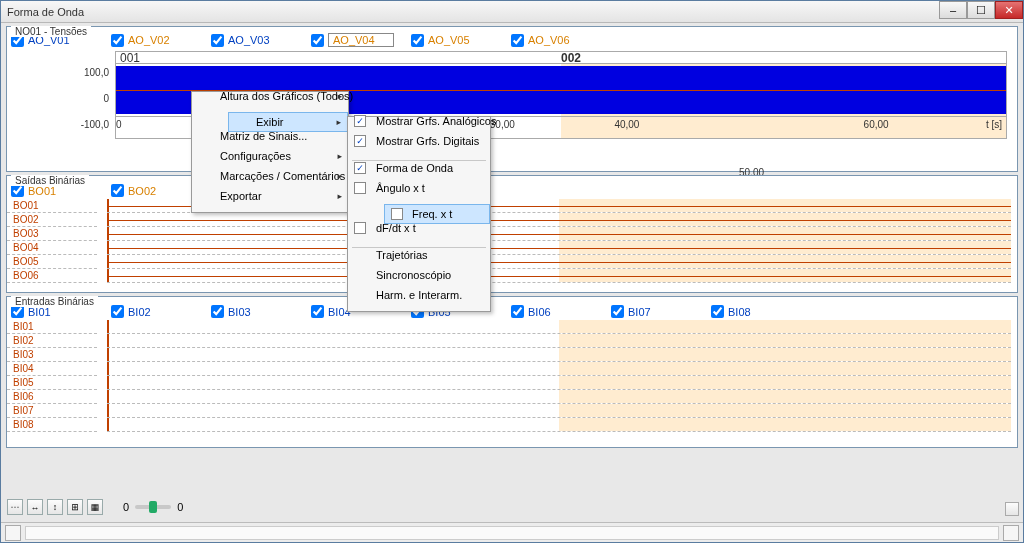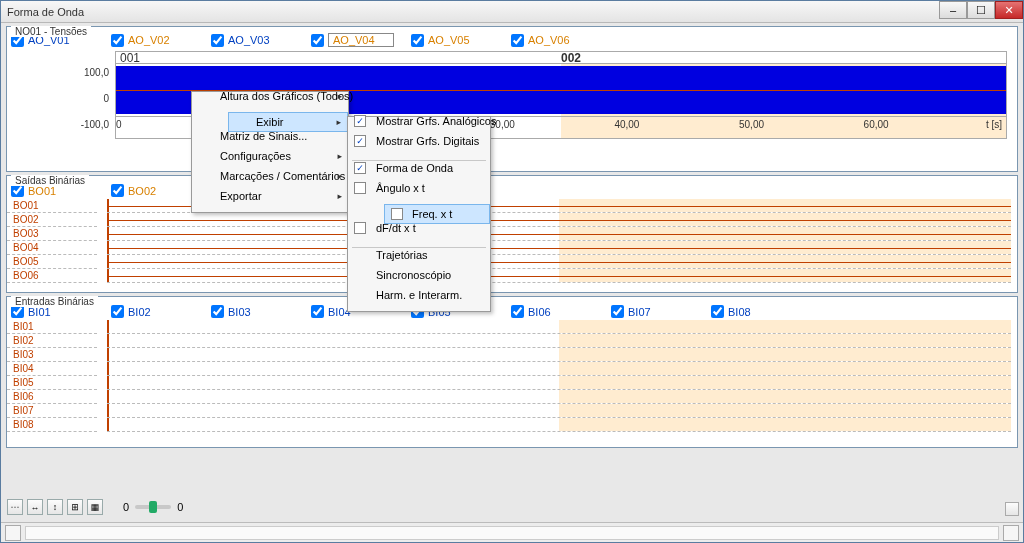--- a/index.html
+++ b/index.html
@@ -120,21 +120,21 @@
         <div class="mid"></div>
       </div>
       <div class="xaxis" id="xaxis">
         <div class="hl"></div>
         <span class="unit">t [s]</span>
       <span style="left: 0%;">0</span>
           <span style="left: 14%;">10,00</span>
           <span style="left: 28%;">20,00</span>
           <span style="left: 42%;">30,00</span>
           <span style="left: 56%;">40,00</span>
-          <span style="left: 70%;">50,00</span>
+          <span style="left: 70%; margin-top: 48px;">50,00</span>
           <span style="left: 84%;">60,00</span>
         </div>
     </div>
   </div>
 </div>
 
 <div class="panel" style="height:118px;">
   <div class="panel-hdr">Saídas Binárias</div>
   <div class="chanrow" id="bo-chans" style="padding-top:8px;">
       <label class="chan orange">

